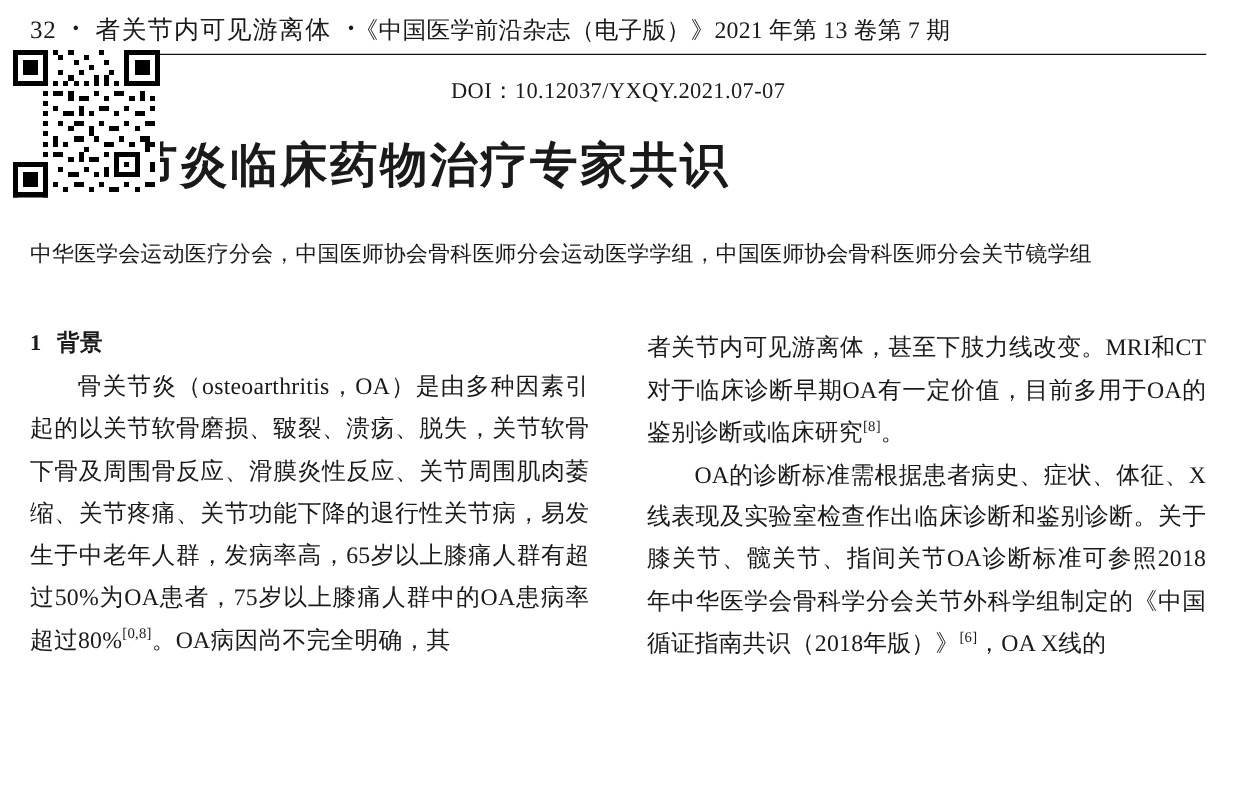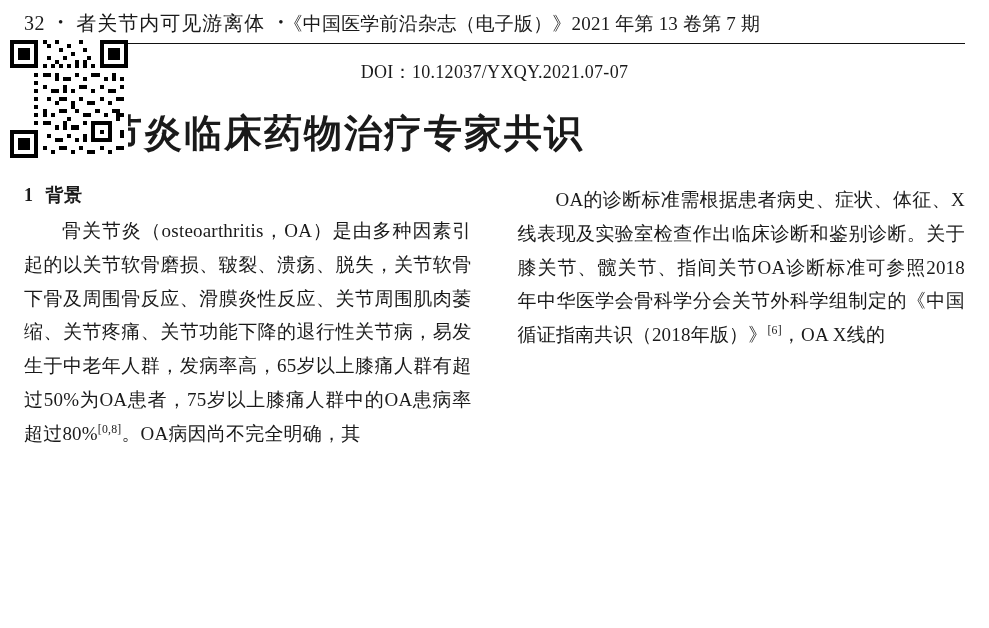--- a/index.html
+++ b/index.html
@@ -86,21 +86,21 @@
   .authors {
     margin-top: 30px;
     font-size: 17.5px;
     line-height: 1.75;
     letter-spacing: 0.2px;
     max-width: 930px;
   }
 
   
   .columns {
-    margin-top: 16px;
+    margin-top: 44px;
     display: flex;
     gap: 46px;
     justify-content: flex-end;
   }
   .col {
     width: 450px;
   }
   .sec-head {
     font-size: 18px;
     font-weight: 700;
@@ -260,28 +260,30 @@
         <rect x="26" y="26" width="2" height="1"></rect>
         <rect x="26" y="17" width="1" height="3"></rect>
           <rect x="27" y="22" width="1" height="2"></rect>
         <rect x="20" y="27" width="1" height="1"></rect>
       </g>
     </svg>
   </div>
 
   <h1 class="article-title">骨关节炎临床药物治疗专家共识</h1>
 
+  <div class="authors">中华医学会运动医疗分会，中国医师协会骨科医师分会运动医学学组，中国医师协会骨科医师分会关节镜学组</div>
 
   <div class="columns">
 
     <div class="col">
       <div class="sec-head">
         <span class="num">1</span><span>背景</span>
       </div>
       <p class="para indent"><span>骨关节炎（osteoarthritis，OA）是由多种因素引起的以关节软骨磨损、皲裂、溃疡、脱失，关节软骨下骨及周围骨反应、滑膜炎性反应、关节周围肌肉萎缩、关节疼痛、关节功能下降的退行性关节病，易发生于中老年人群，发病率高，65岁以上膝痛人群有超过50%为OA患者，75岁以上膝痛人群中的OA患病率超过80%</span><sup>[0,8]</sup><span>。OA病因尚不完全明确，其</span></p>
     </div>
 
     <div class="col">
+      <p class="para"><span>者关节内可见游离体，甚至下肢力线改变。MRI和CT对于临床诊断早期OA有一定价值，目前多用于OA的鉴别诊断或临床研究</span><sup>[8]</sup><span>。</span></p>
       <p class="para indent"><span>OA的诊断标准需根据患者病史、症状、体征、X线表现及实验室检查作出临床诊断和鉴别诊断。关于膝关节、髋关节、指间关节OA诊断标准可参照2018年中华医学会骨科学分会关节外科学组制定的《中国循证指南共识（2018年版）》</span><sup>[6]</sup><span>，OA X线的</span></p>
     </div>
 
   </div>
 </div>
 
 </body></html>

